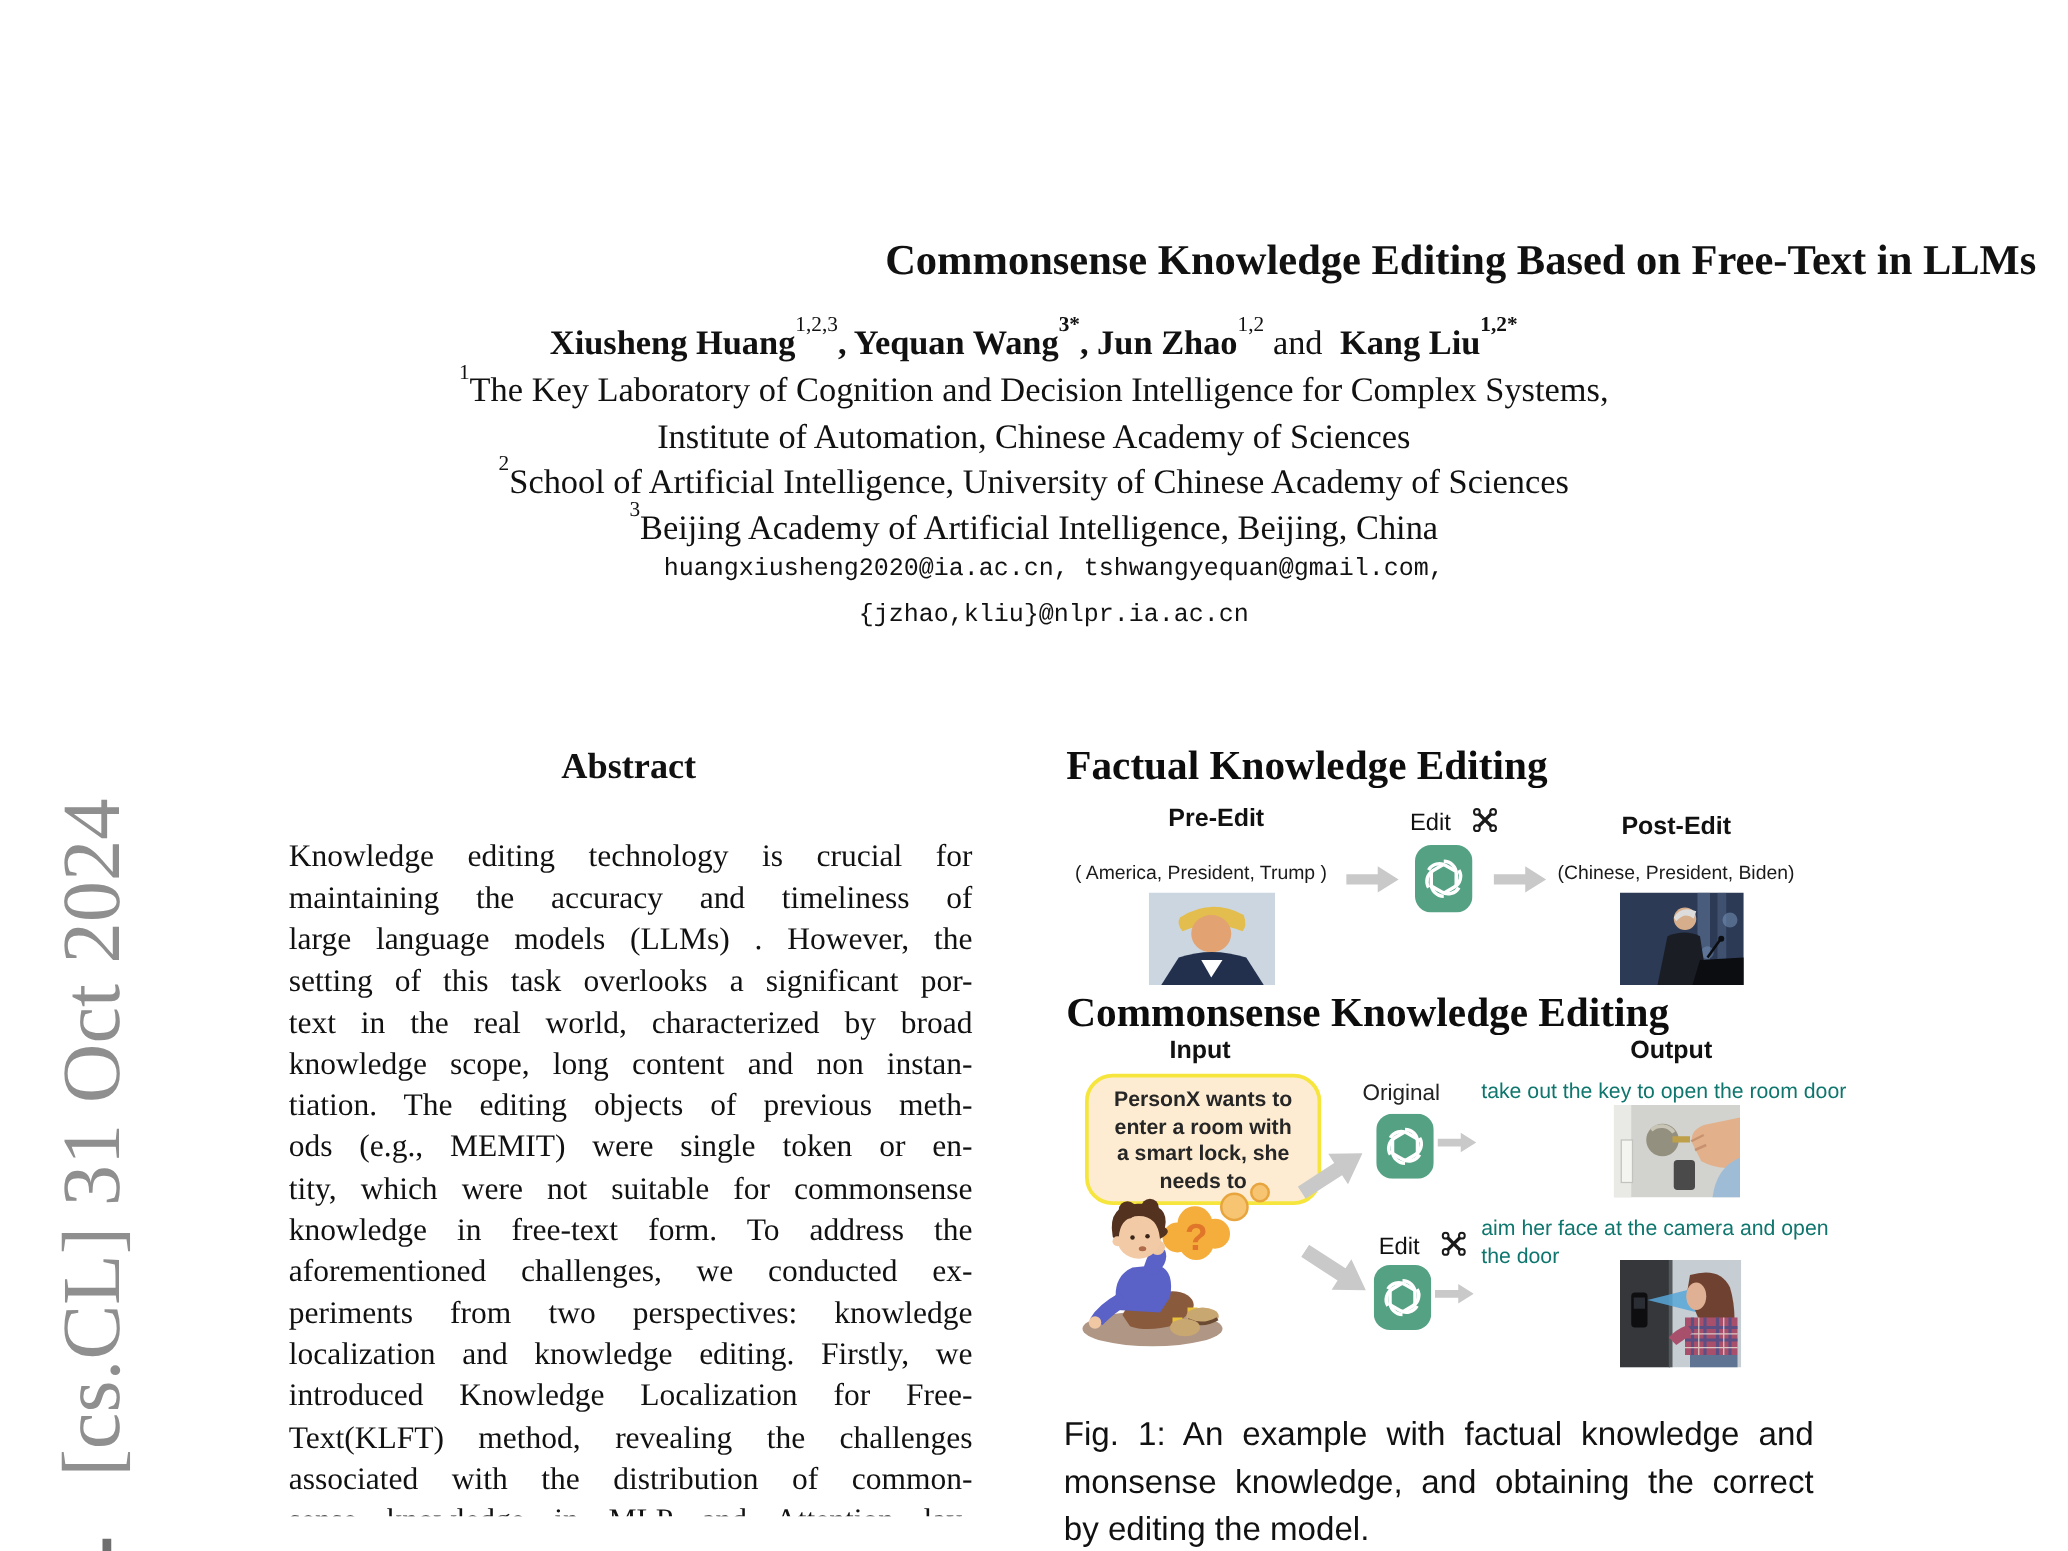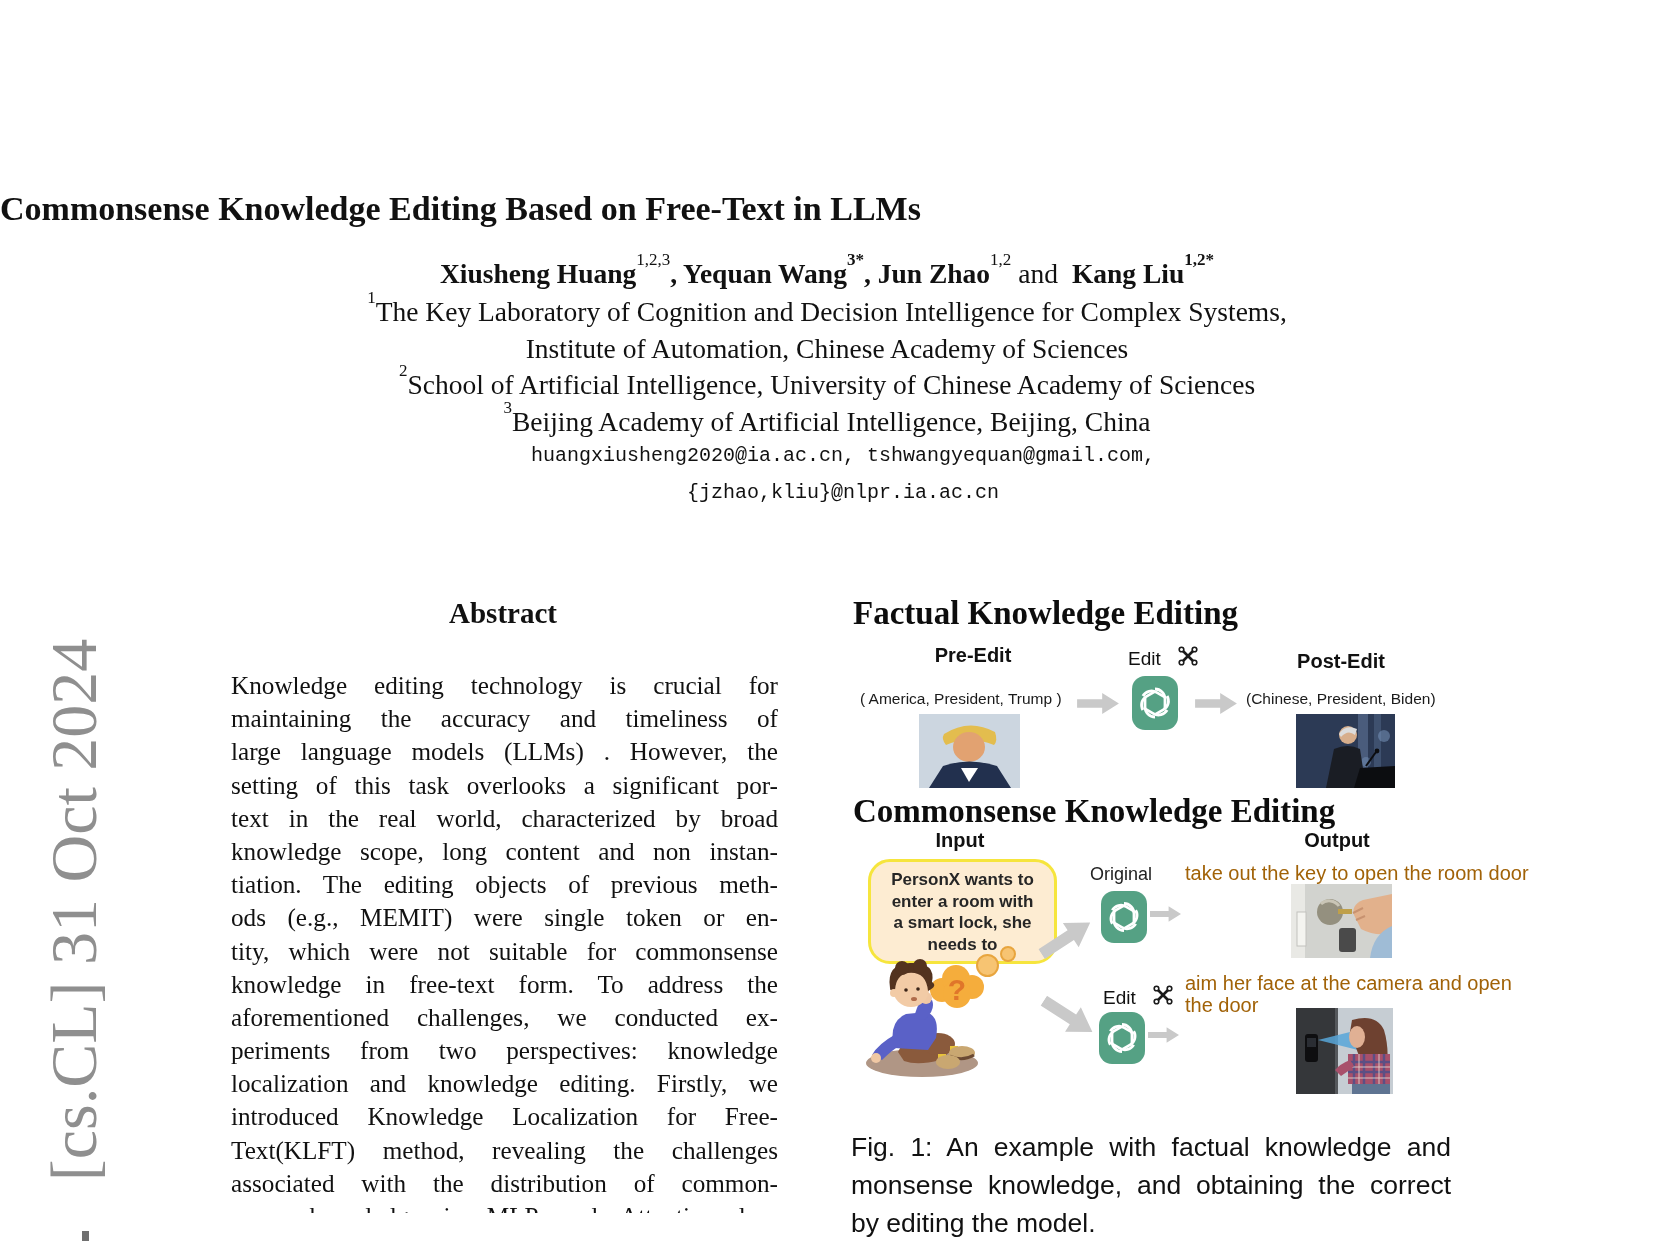--- a/index.html
+++ b/index.html
@@ -6,21 +6,21 @@
   body{width:1654px;height:1241px;position:relative;overflow:hidden;background:#ffffff;
        font-family:"Liberation Serif",serif;color:#111;}
   .abs{position:absolute;}
 
   
   .watermark{position:absolute;left:74px;top:910px;transform:translate(-50%,-50%) rotate(-90deg);
     white-space:nowrap;font-family:"Liberation Serif",serif;font-size:66px;color:#8f8f8f;}
   .wm-stub{position:absolute;left:82px;top:1231px;width:7px;height:10px;background:#6f6f6f;}
 
   
-  .title{position:absolute;top:190px;left:0;width:1629px;text-align:left;margin:0;
+  .title{position:absolute;top:190px;left:0;width:1629px;text-align:right;margin:0;
     font-size:34px;font-weight:bold;font-family:"Liberation Serif",serif;}
   .authors{position:absolute;top:258px;left:0;width:1654px;text-align:center;font-size:27.5px;}
   .authors b{font-weight:bold;margin-top:48px;}
   .authors sup{font-size:62%;position:relative;top:-0.45em;}
   .authors sup.bsup{font-weight:bold;}
   .and-sep{margin:0 7px;}
   .affil{position:absolute;left:0;width:1654px;text-align:center;font-size:27.5px;}
   .affil sup{font-size:62%;position:relative;top:-0.45em;}
   .email{position:absolute;left:0;width:1654px;text-align:center;
     font-family:"Liberation Mono","DejaVu Sans Mono",monospace;font-size:20px;margin-left:16px;}
@@ -33,21 +33,21 @@
   .aline::after{content:"";display:inline-block;width:100%;}
   .aline.partial{height:13px;}
 
   
   .fig, .fig *{font-family:"Liberation Sans",sans-serif;}
   .sec-title{font-size:33px;font-weight:bold;color:#0d0d0d;white-space:nowrap;font-family:Liberation Serif, serif;}
   .col-label{font-size:20px;font-weight:bold;text-align:center;white-space:nowrap;}
   .plain-label{font-size:18px;color:#222;white-space:nowrap;}
   .edit-label{font-size:19px;color:#111;white-space:nowrap;display:flex;align-items:center;gap:16px;}
   .triple{font-size:15.5px;color:#1a1a1a;white-space:nowrap;}
-  .outtext{font-size:20px;color:#a16207;line-height:22px;white-space:nowrap;}
+  .outtext{font-size:17px;color:#0f766e;line-height:22px;white-space:nowrap;}
   .inputbox{box-sizing:border-box;width:189px;height:105px;border:3px solid #f6e53d;border-radius:22px;
     background:#fdecd2;text-align:center;padding-top:7px;}
   .inputbox div{font-size:17px;font-weight:bold;line-height:21.5px;color:#262626;}
   .photo{display:block;}
   .logo{display:block;}
   .caption{position:absolute;left:851px;width:600px;font-family:"Liberation Serif",serif;
     font-size:26.5px;line-height:38px;}
   .cline{height:38px;overflow:hidden;text-align:justify;}
   .cline::after{content:"";display:inline-block;width:100%;}
   .cline.last{text-align:left;}

